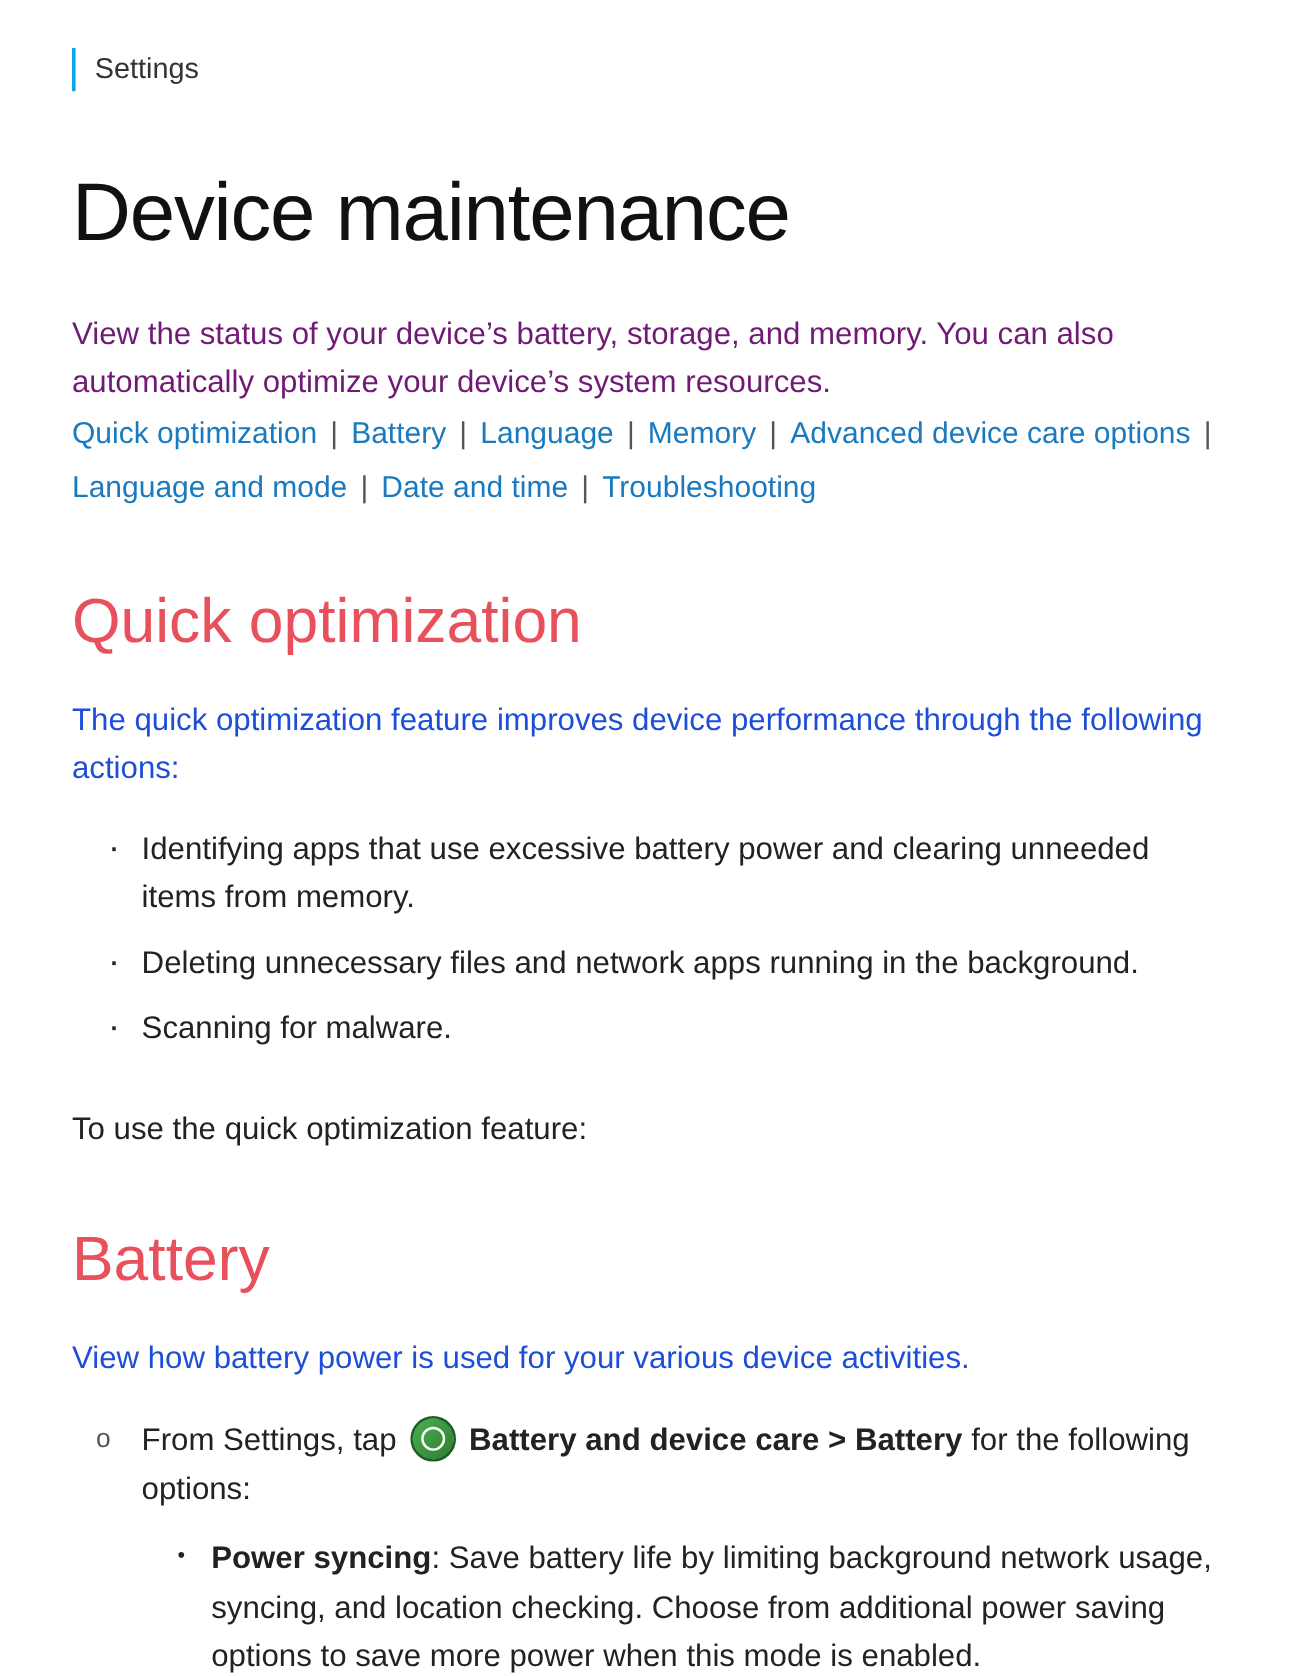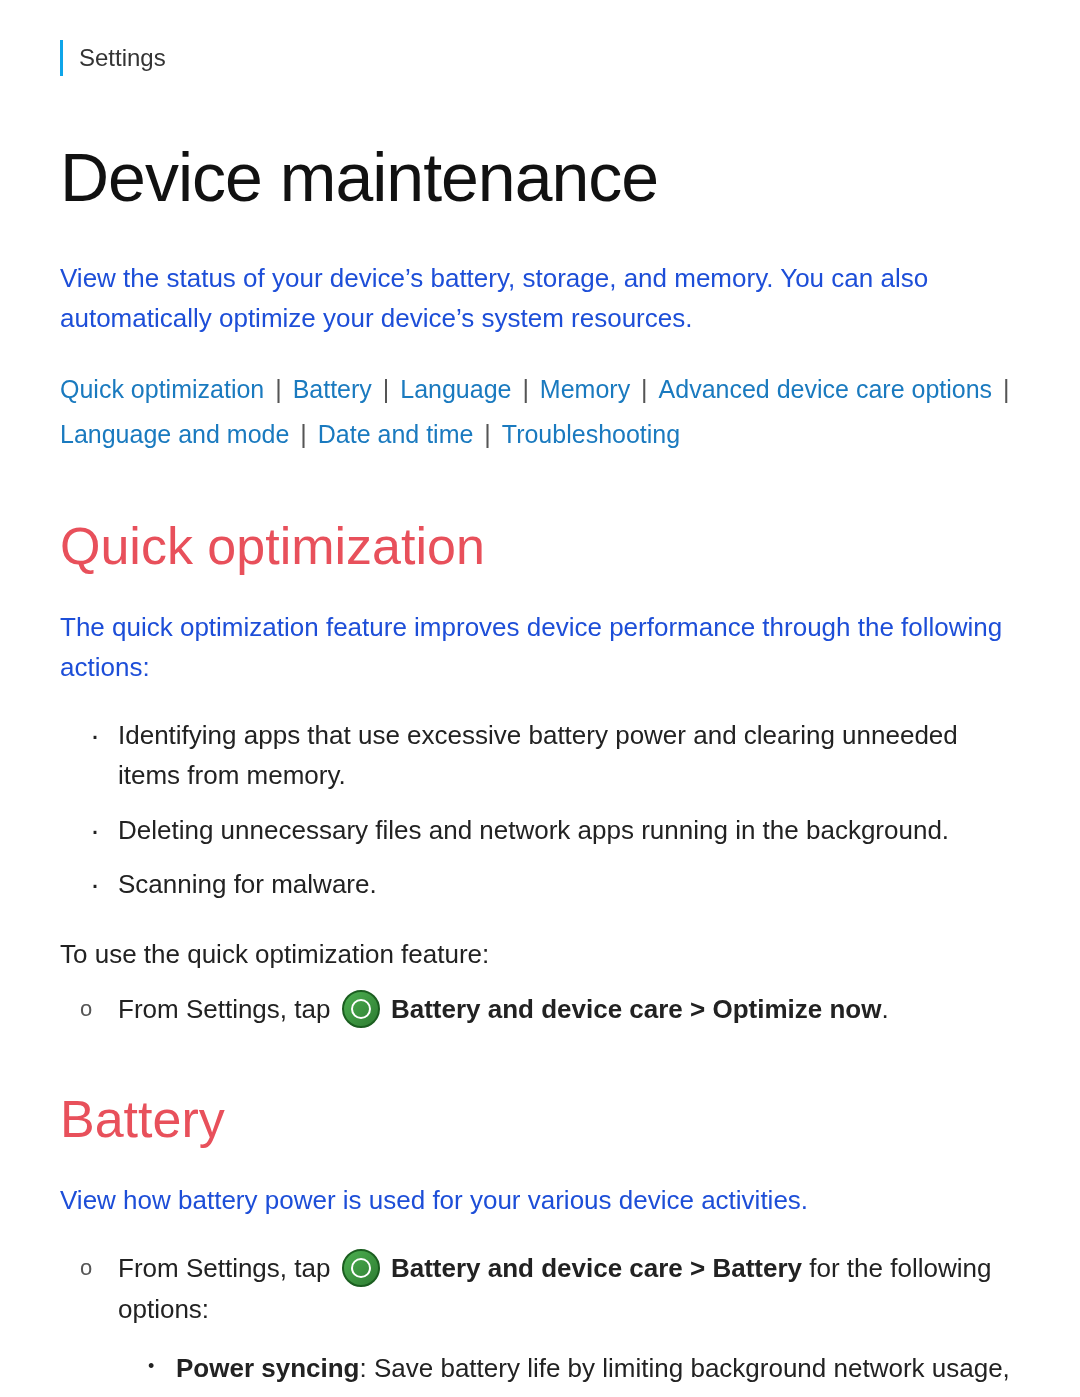--- a/index.html
+++ b/index.html
@@ -33,22 +33,21 @@
       font-size: 68px;
       font-weight: 300;
       color: #111;
       margin-bottom: 30px;
       letter-spacing: -1px;
     }
 
     .intro-text {
       font-family: 'Arial', sans-serif;
       font-size: 26px;
-      color: #1d4ed8;
-      margin-bottom: 28px;
+      color: #701a75;
       line-height: 1.55;
     }
 
     .nav-links {
       font-family: 'Arial', sans-serif;
       font-size: 25px;
       margin-bottom: 50px;
       line-height: 1.8;
     }
 
@@ -74,21 +73,21 @@
       font-family: 'Arial', sans-serif;
       font-size: 26px;
       color: #1d4ed8;
       margin-bottom: 28px;
       line-height: 1.55;
     }
 
     .bullet-list {
       list-style: none;
       margin-left: 30px;
-      margin-bottom: 30px;
+      margin-bottom: 44px;
     }
 
     .bullet-list li {
       font-family: 'Arial', sans-serif;
       font-size: 26px;
       color: #222;
       margin-bottom: 14px;
       padding-left: 28px;
       position: relative;
       line-height: 1.55;
@@ -217,27 +216,20 @@
   <p class="section-desc">The quick optimization feature improves device performance through the following actions:</p>
 
   <ul class="bullet-list">
     <li>Identifying apps that use excessive battery power and clearing unneeded items from memory.</li>
     <li>Deleting unnecessary files and network apps running in the background.</li>
     <li>Scanning for malware.</li>
   </ul>
 
   <p class="step-text">To use the quick optimization feature:</p>
 
-  <ul class="circle-list">
-    <li>
-      <span>From Settings, tap </span>
-      <span class="icon-badge"></span>
-      <span class="bold-term"> Battery and device care &gt; Optimize now</span><span>.</span>
-    </li>
-  </ul>
 </div>
 
 <div class="section-block" id="battery">
   <h2 class="section-title">Battery</h2>
 
   <p class="section-desc">View how battery power is used for your various device activities.</p>
 
   <ul class="circle-list">
     <li>
       <span>From Settings, tap </span>

